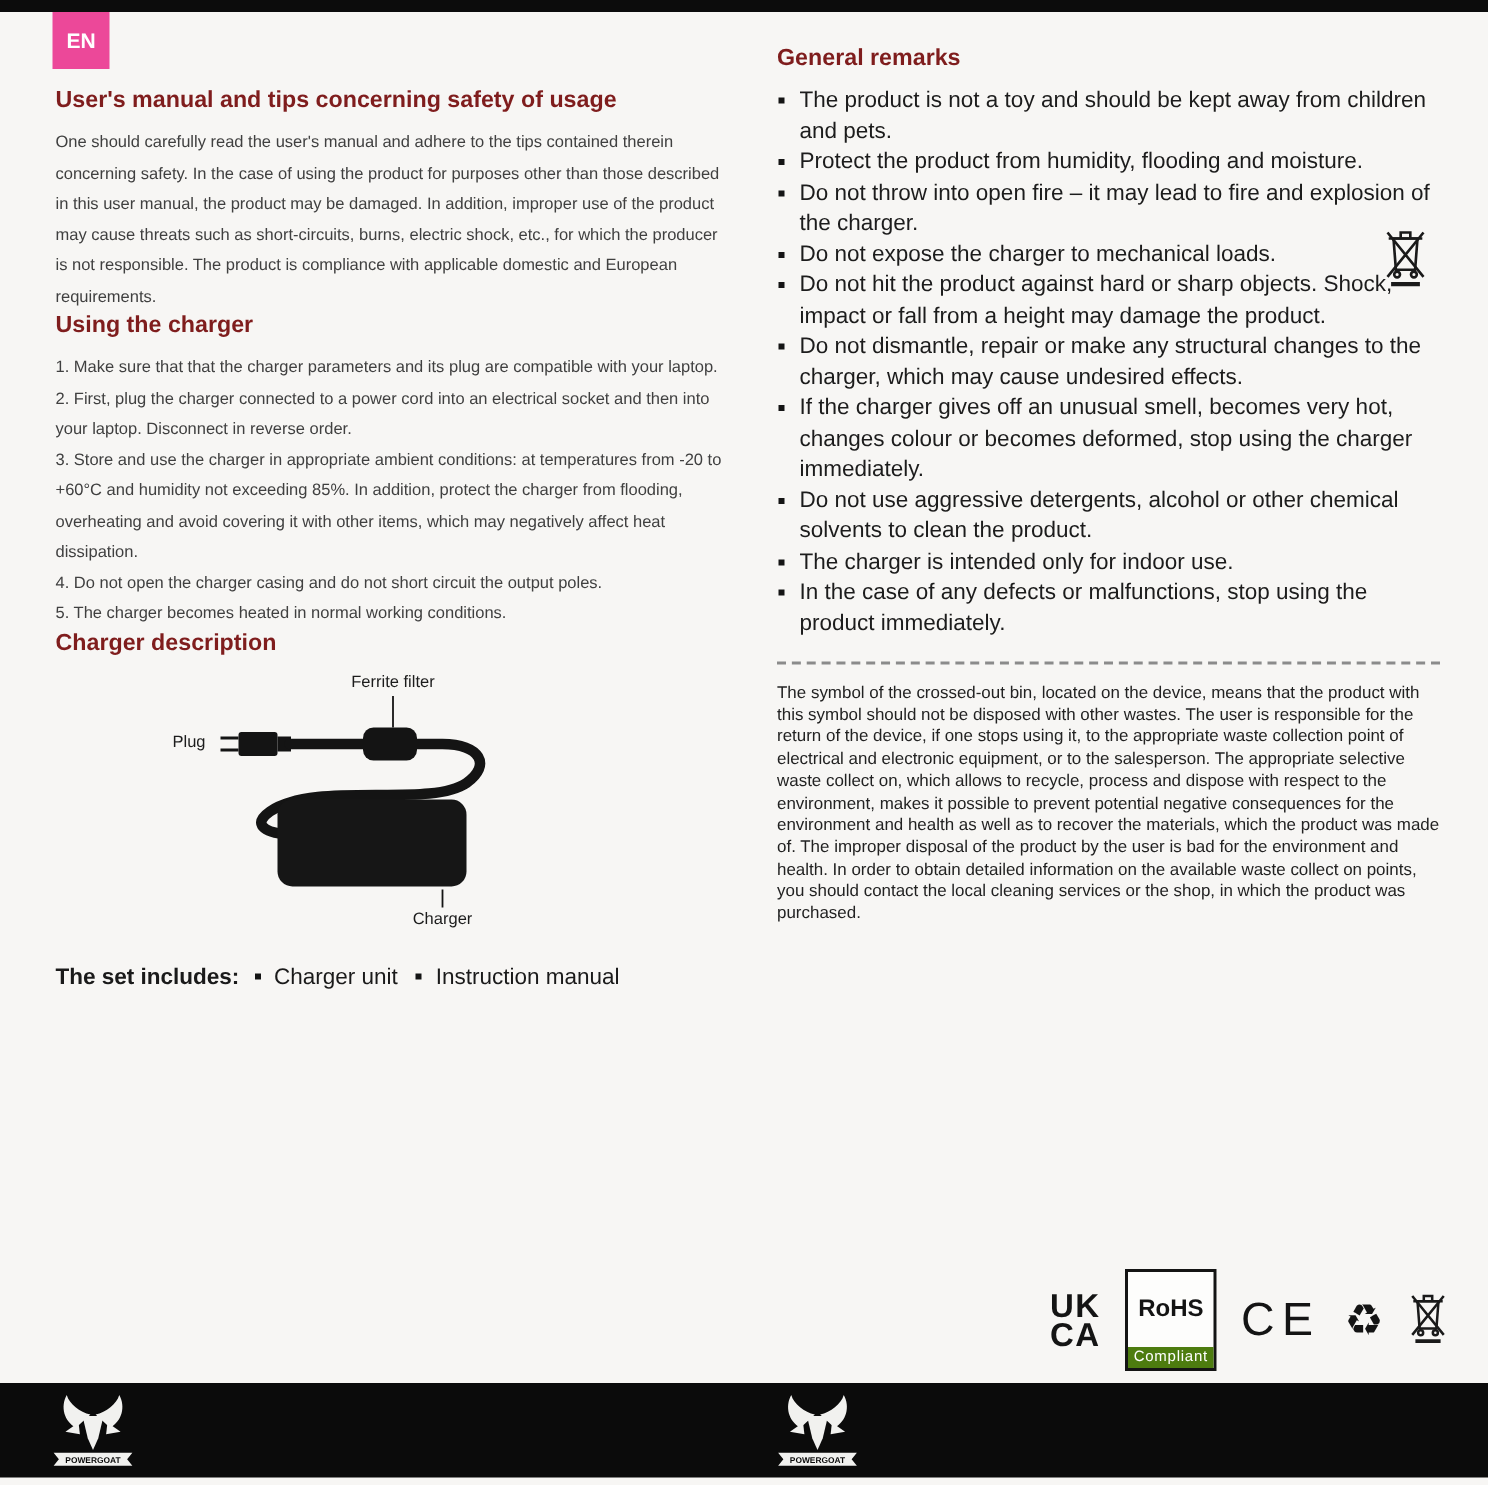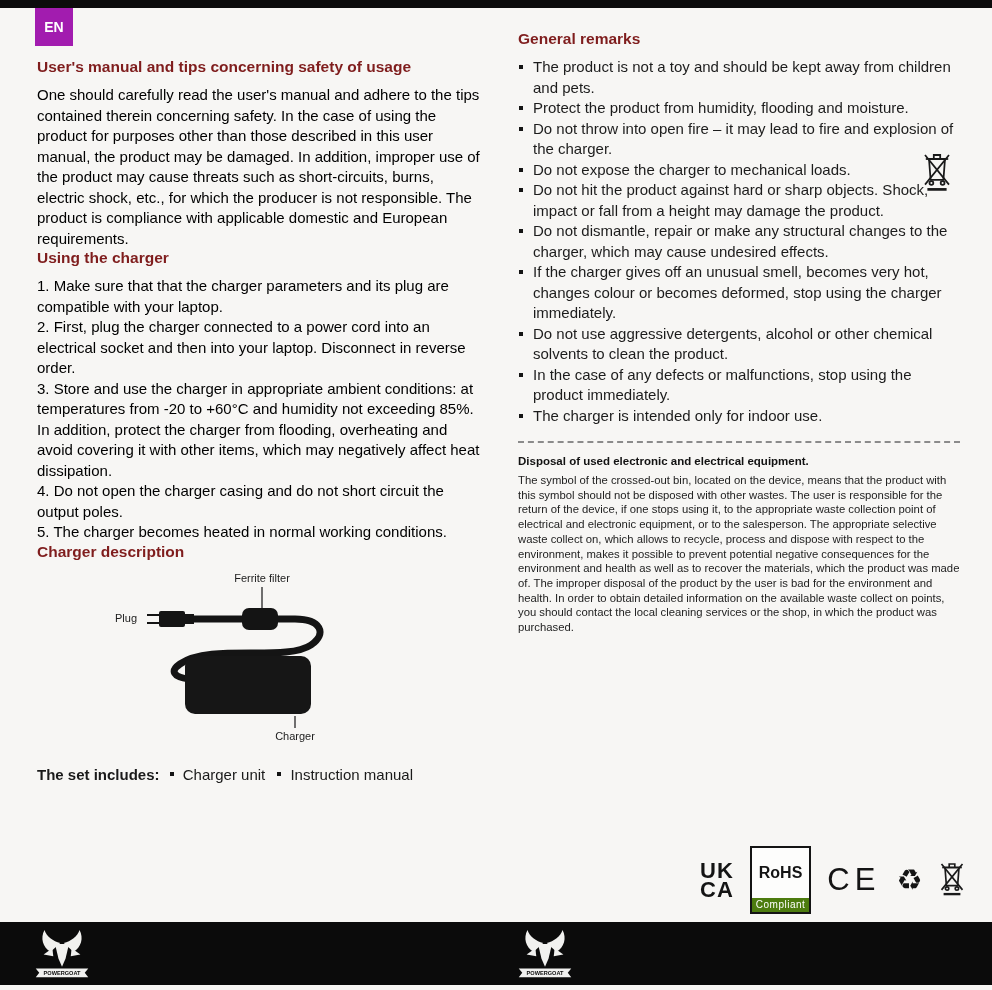--- a/index.html
+++ b/index.html
@@ -3,28 +3,28 @@
 <meta charset="utf-8">
 <style>
   * { margin:0; padding:0; box-sizing:border-box; }
   html,body { width:992px; height:990px; }
   body {
     font-family:"Liberation Sans","DejaVu Sans",sans-serif;
     background:#f7f6f4; color:#1a1a1a; position:relative; overflow:hidden;
   }
   .topbar { position:absolute; top:0; left:0; width:992px; height:8px; background:#0c0c0c; }
   .lang-badge {
-    position:absolute; top:8px; left:35px; width:38px; height:38px; background:#a21caf;
+    position:absolute; top:8px; left:35px; width:38px; height:38px; background:#ec4899;
     color:#fff; font-weight:bold; font-size:14px; display:flex; align-items:center; justify-content:center;
   }
   .col-left  { position:absolute; left:37px;  top:58px; width:444px; }
   .col-right { position:absolute; left:518px; top:30px; width:442px; }
   h2 { font-size:15.5px; font-weight:bold; color:#7f1d1d; margin:0 0 9px; }
   .mt { }
-  .bodytext, .step { font-size:15px; line-height:20.5px; color:#000000; }
+  .bodytext, .step { font-size:11px; line-height:20.5px; color:#404040; }
   .step { margin:0; }
   ul.remarks { list-style:none; }
   ul.remarks li {
     position:relative; padding-left:15px; font-size:15px; line-height:20.5px; color:#1c1c1c;
   }
   ul.remarks li::before {
     content:""; position:absolute; left:1px; top:8px; width:4px; height:4px; background:#141414;
   }
   .dashline { border:none; border-top:2px dashed #8b8b8b; margin:15px 0 12px; width:100%; }
   .disposal-h { font-size:11.5px; font-weight:bold; margin-bottom:6px; color:#121212; }
@@ -116,27 +116,26 @@
   <h2>General remarks</h2>
   <ul class="remarks">
     <li>The product is not a toy and should be kept away from children and pets.</li>
     <li>Protect the product from humidity, flooding and moisture.</li>
     <li>Do not throw into open fire – it may lead to fire and explosion of the charger.</li>
     <li>Do not expose the charger to mechanical loads.</li>
     <li>Do not hit the product against hard or sharp objects. Shock, impact or fall from a height may damage the product.</li>
     <li>Do not dismantle, repair or make any structural changes to the charger, which may cause undesired effects.</li>
     <li>If the charger gives off an unusual smell, becomes very hot, changes colour or becomes deformed, stop using the charger immediately.</li>
     <li>Do not use aggressive detergents, alcohol or other chemical solvents to clean the product.</li>
+    <li>The charger is intended only for indoor use.</li>
     <li>In the case of any defects or malfunctions, stop using the product immediately.</li>
-    <li>The charger is intended only for indoor use.</li>
   </ul>
 
   <hr class="dashline">
 
-  <div class="disposal-h">Disposal of used electronic and electrical equipment.</div>
   <p class="disposal-p">The symbol of the crossed-out bin, located on the device, means that the product with this symbol should not be disposed with other wastes. The user is responsible for the return of the device, if one stops using it, to the appropriate waste collection point of electrical and electronic equipment, or to the salesperson. The appropriate selective waste collect on, which allows to recycle, process and dispose with respect to the environment, makes it possible to prevent potential negative consequences for the environment and health as well as to recover the materials, which the product was made of. The improper disposal of the product by the user is bad for the environment and health. In order to obtain detailed information on the available waste collect on points, you should contact the local cleaning services or the shop, in which the product was purchased.</p>
 </div>
 
 <div class="weee-top">
   <svg width="32" height="42" viewBox="0 0 40 52">
     <g stroke="#1a1a1a" fill="none" stroke-width="2.2">
       <path d="M10 11 L30 11 L28 37 L12 37 Z"></path>
       <path d="M6 11 H34"></path>
       <path d="M16 11 L16 6 H24 V11"></path>
       <circle cx="13" cy="41" r="2.4"></circle>

